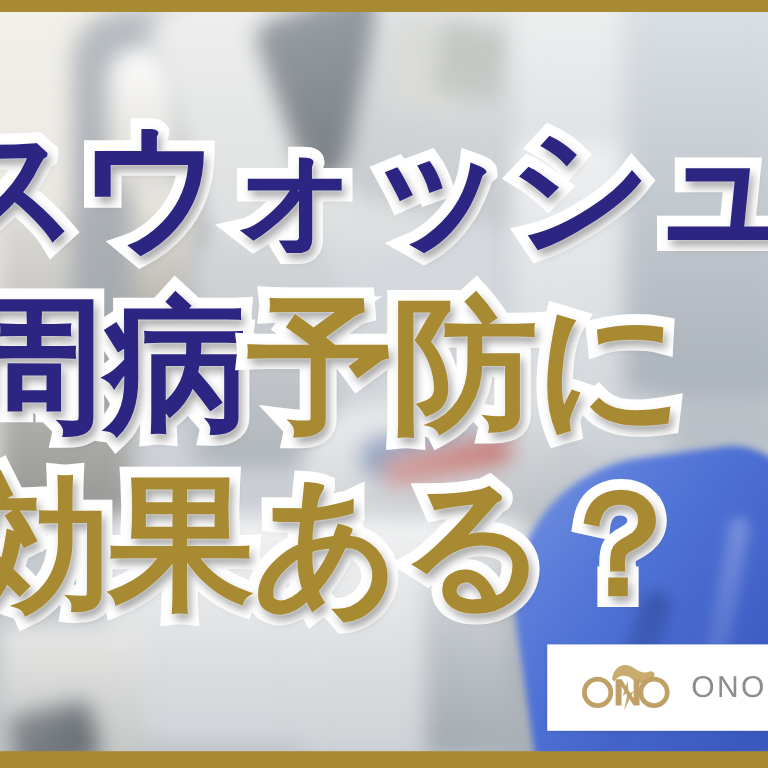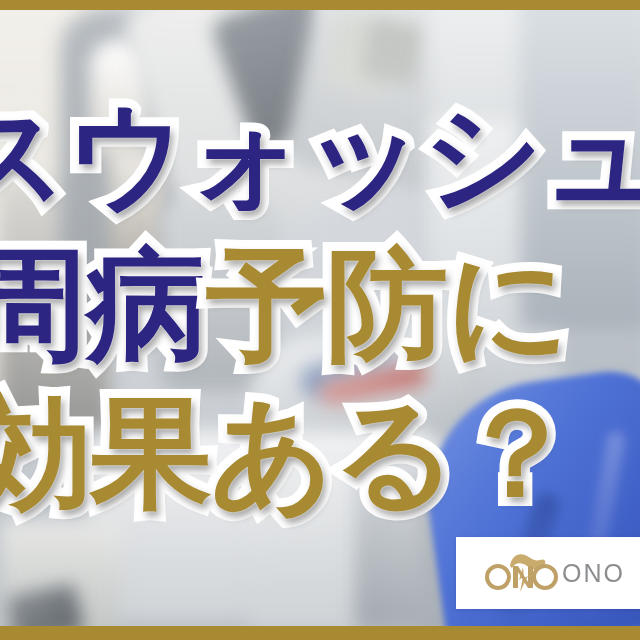--- a/index.html
+++ b/index.html
@@ -115,21 +115,21 @@
     position:absolute;left:456px;top:537px;width:200px;height:72px;
     background:#ffffff;
     box-shadow:0 1px 4px rgba(0,0,0,.12);
     display:flex;align-items:center;
     padding-left:28px;
     box-sizing:border-box;
   }
   .logo-mark{position:relative;width:78px;height:46px;flex:none;}
   .logo-mark svg{position:absolute;left:0;top:0;}
   .logo-word{
-    color:#8b8d8f;
+    margin-left:14px;color:#8b8d8f;
     font-family:"Liberation Sans","DejaVu Sans",sans-serif;
     font-size:25px;letter-spacing:2px;font-weight:normal;
     white-space:nowrap;
   }
 </style>
 </head>
 <body>
 
 <div id="thumb">
 

